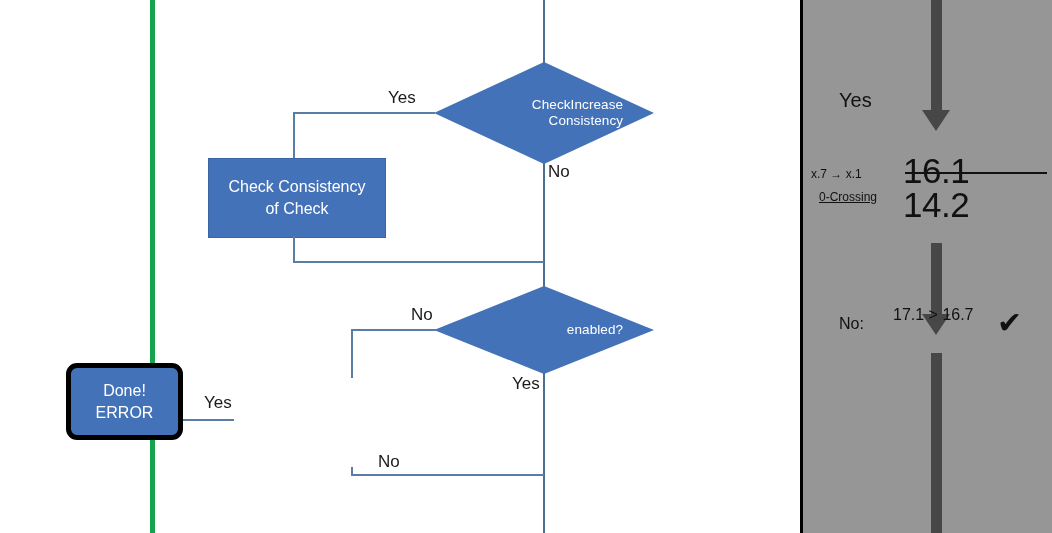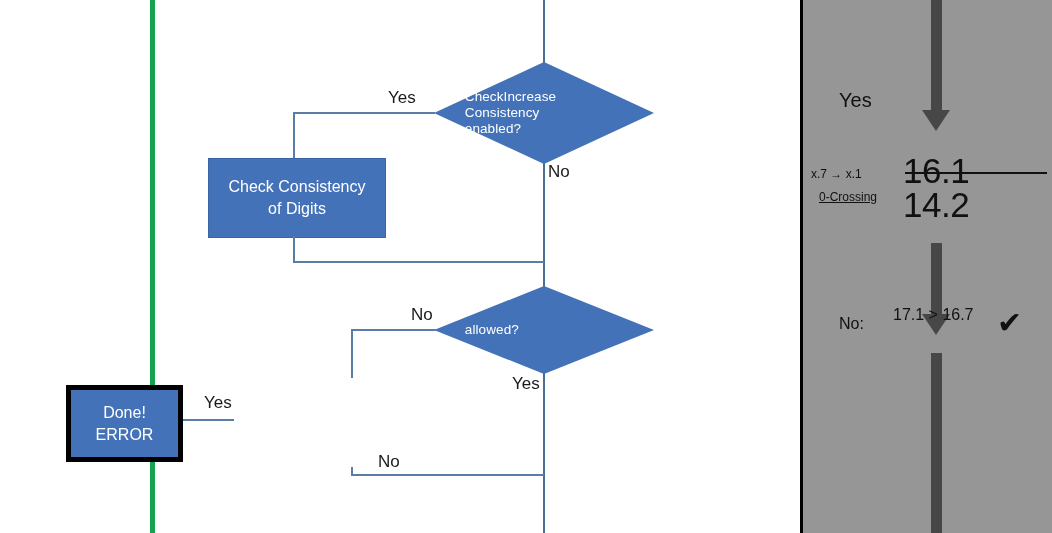--- a/index.html
+++ b/index.html
@@ -17,21 +17,21 @@
 
   .conn{position:absolute;background:#5a7da5;}
   .conn.v{width:1.6px;}
   .conn.h{height:1.6px;}
 
   .mainline{position:absolute;background:#4a6f94;width:2px;}
 
   .diamond{
     position:absolute;
     display:flex;align-items:center;justify-content:center;
-    text-align:left;color:#ffffff;
+    text-align:right;color:#ffffff;
     line-height:1.18;
   }
   .diamond > .dlabel{
     position:relative;z-index:2;width:72%;
     font-size:13.5px;letter-spacing:.1px;
   }
   .diamond::before{
     content:"";position:absolute;inset:0;
     background:#4472b8;
     clip-path:polygon(50% 0,100% 50%,50% 100%,0 50%);
@@ -86,61 +86,60 @@
   <div class="mainline" style="left:543px;top:0;height:113px;"></div>
   <div class="mainline" style="left:543px;top:160px;height:102px;"></div>
   <div class="mainline" style="left:543px;top:262px;height:68px;"></div>
   <div class="mainline" style="left:543px;top:373px;height:101px;"></div>
   <div class="mainline" style="left:543px;top:474px;height:59px;"></div>
 
   <div class="diamond" style="left:434px;top:62px;width:220px;height:102px;">
     <div class="dlabel">
       <div>CheckIncrease</div>
       <div>Consistency</div>
-      <div>enabled?</div>
     </div>
   </div>
 
   <div class="conn h" style="left:293px;top:112px;width:142px;"></div>
   <div class="conn v" style="left:293px;top:112px;height:47px;"></div>
   <div class="edge-label" style="left:388px;top:88px;">Yes</div>
 
   <div class="edge-label" style="left:548px;top:162px;">No</div>
 
   <div class="procbox" style="left:208px;top:158px;width:176px;height:78px;">
     <div>
       <div>Check Consistency</div>
-      <div>of Digits</div>
+      <div>of Check</div>
     </div>
   </div>
 
   <div class="conn v" style="left:293px;top:236px;height:27px;"></div>
   <div class="conn h" style="left:293px;top:261px;width:251px;"></div>
 
   <div class="diamond" style="left:434px;top:286px;width:220px;height:88px;">
     <div class="dlabel">
-      <div>allowed?</div>
+      <div>enabled?</div>
     </div>
   </div>
 
   <div class="conn h" style="left:351px;top:329px;width:85px;"></div>
   <div class="conn v" style="left:351px;top:329px;height:49px;"></div>
   <div class="edge-label" style="left:411px;top:305px;">No</div>
 
   <div class="edge-label" style="left:512px;top:374px;">Yes</div>
 
 
   <div class="conn h" style="left:173px;top:419px;width:61px;"></div>
   <div class="edge-label" style="left:204px;top:393px;">Yes</div>
 
   <div class="conn v" style="left:351px;top:467px;height:8px;"></div>
   <div class="conn h" style="left:351px;top:474px;width:193px;"></div>
   <div class="edge-label" style="left:378px;top:452px;">No</div>
 
-  <div class="procbox error" style="left:66px;top:385px;width:107px;height:67px;">
+  <div class="procbox error" style="left:66px;top:363px;width:107px;height:67px;border-radius:11px;">
     <div>
       <div>Done!</div>
       <div>ERROR</div>
     </div>
   </div>
 
   <div class="gray-panel">
 
     <div class="gbar" style="left:128px;top:0;width:11px;height:112px;"></div>
     <div class="ghead" style="left:119px;top:110px;"></div>

